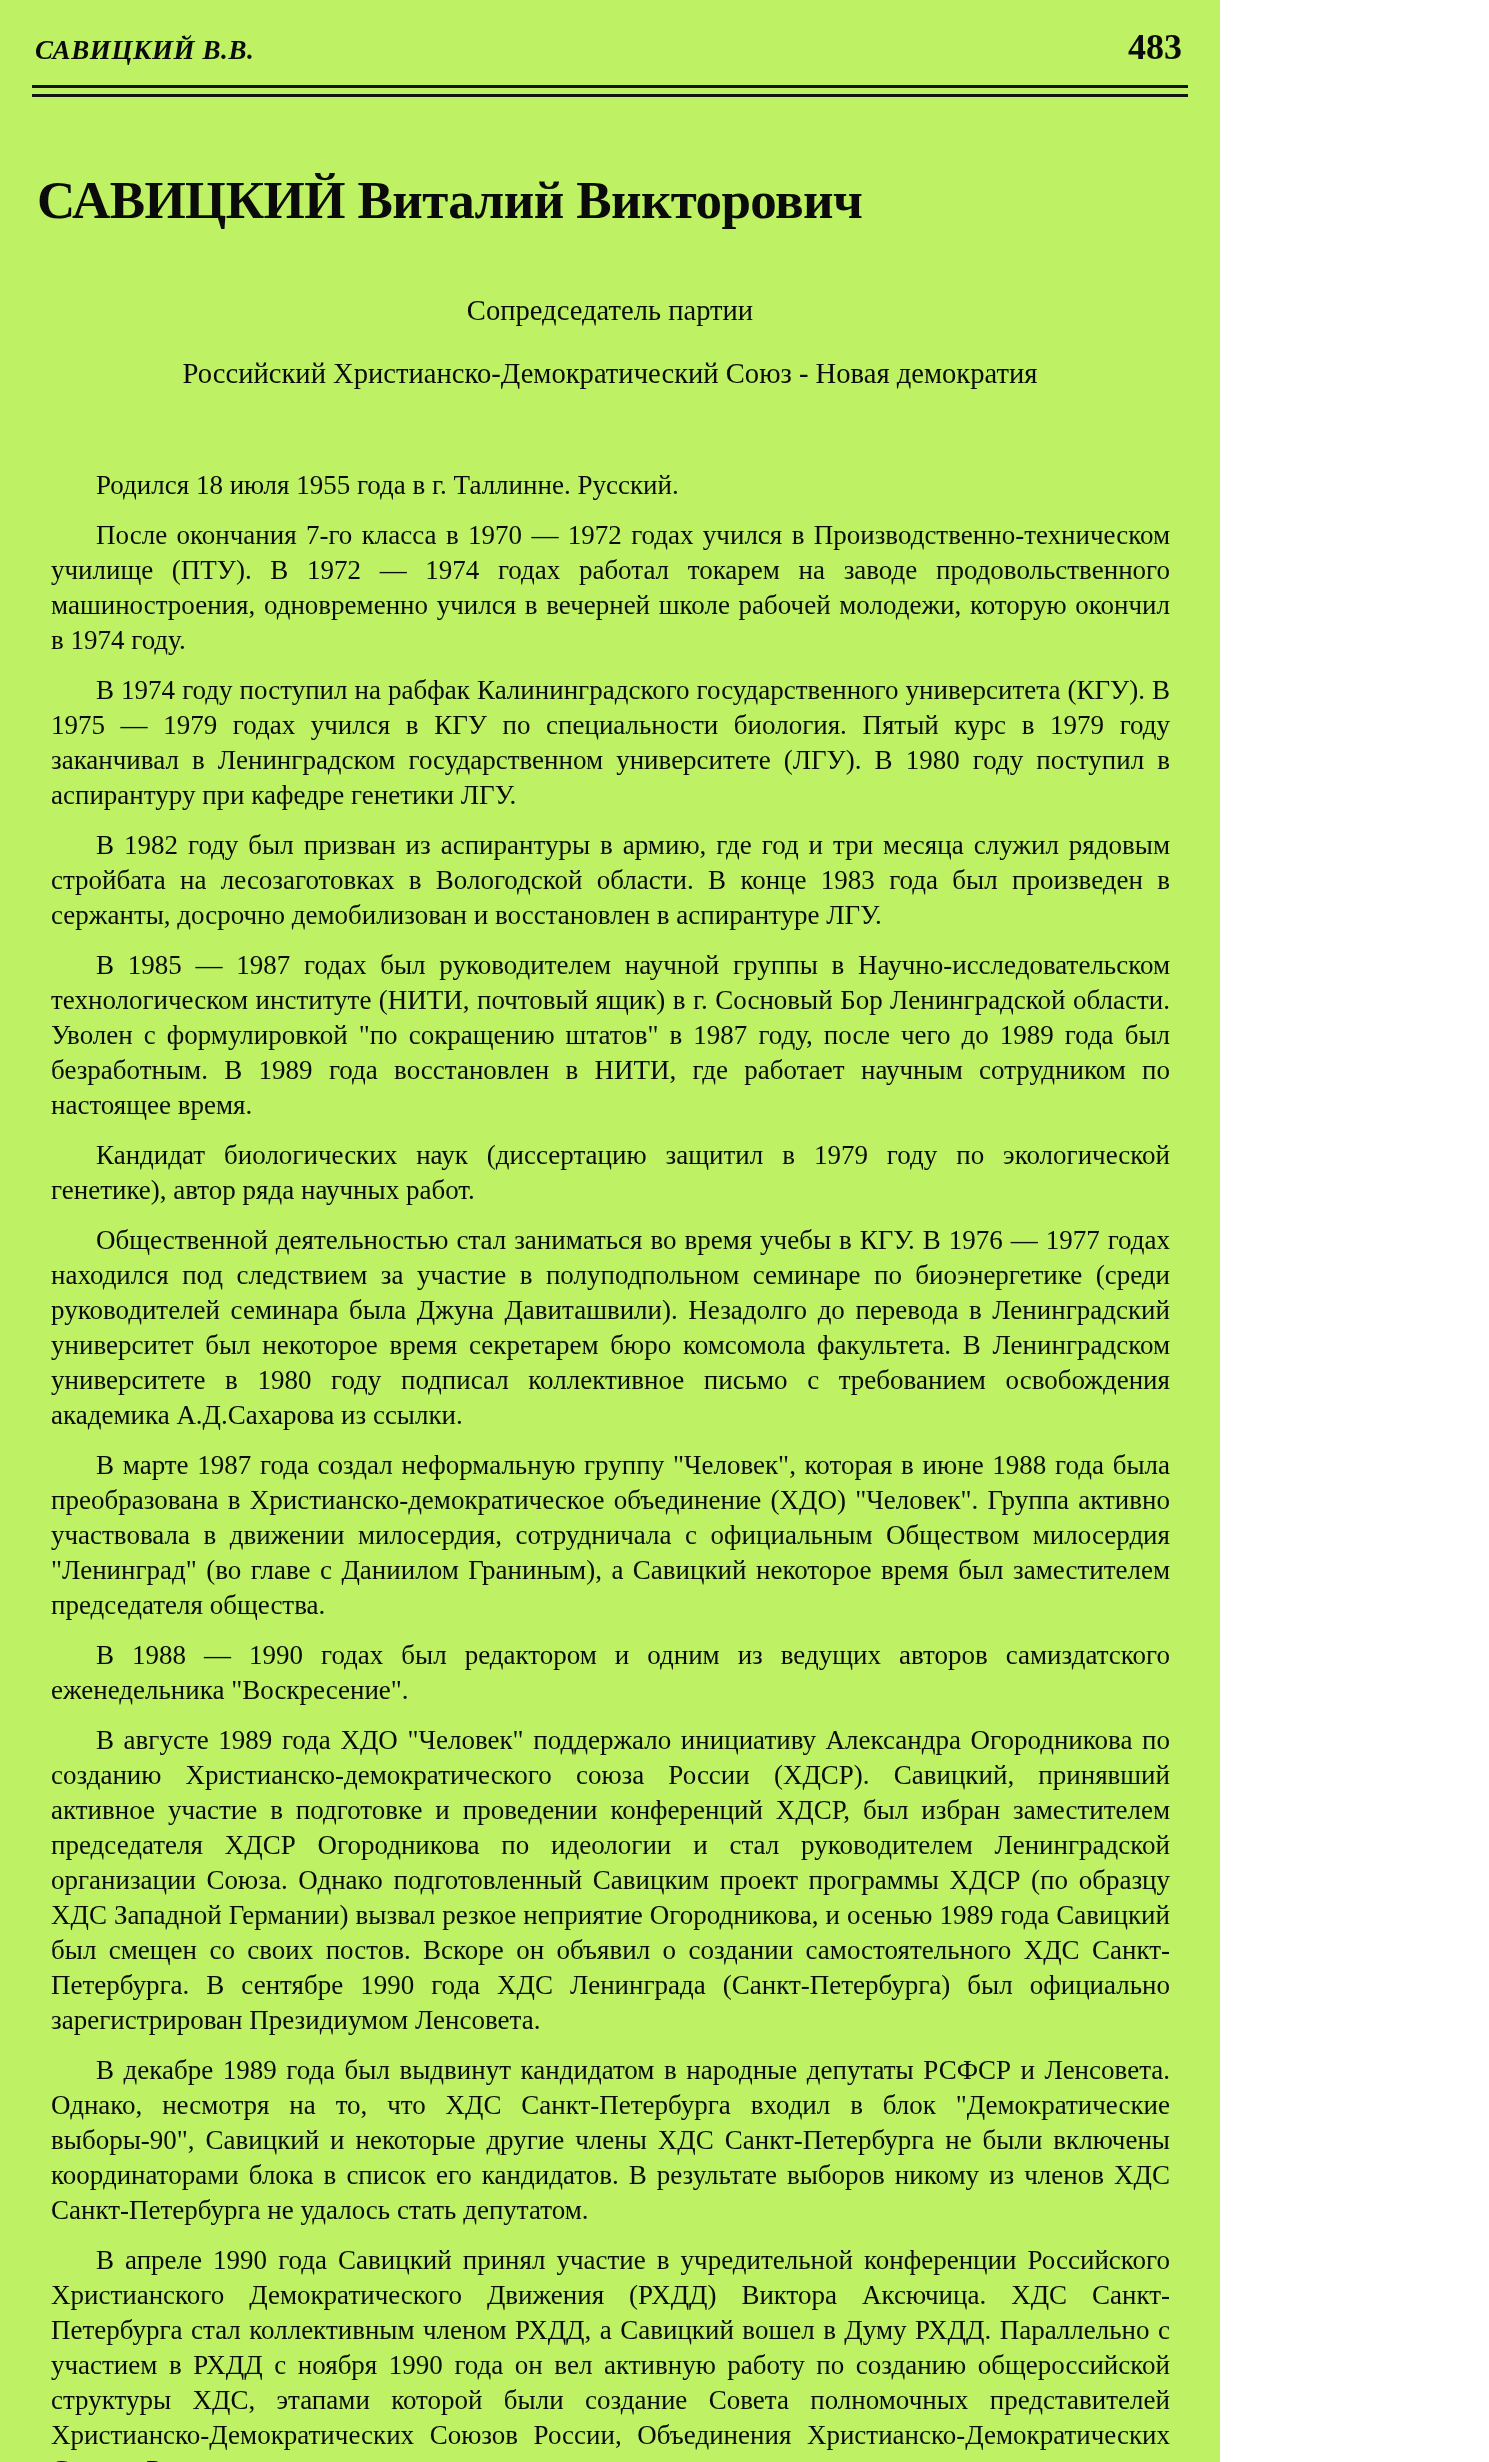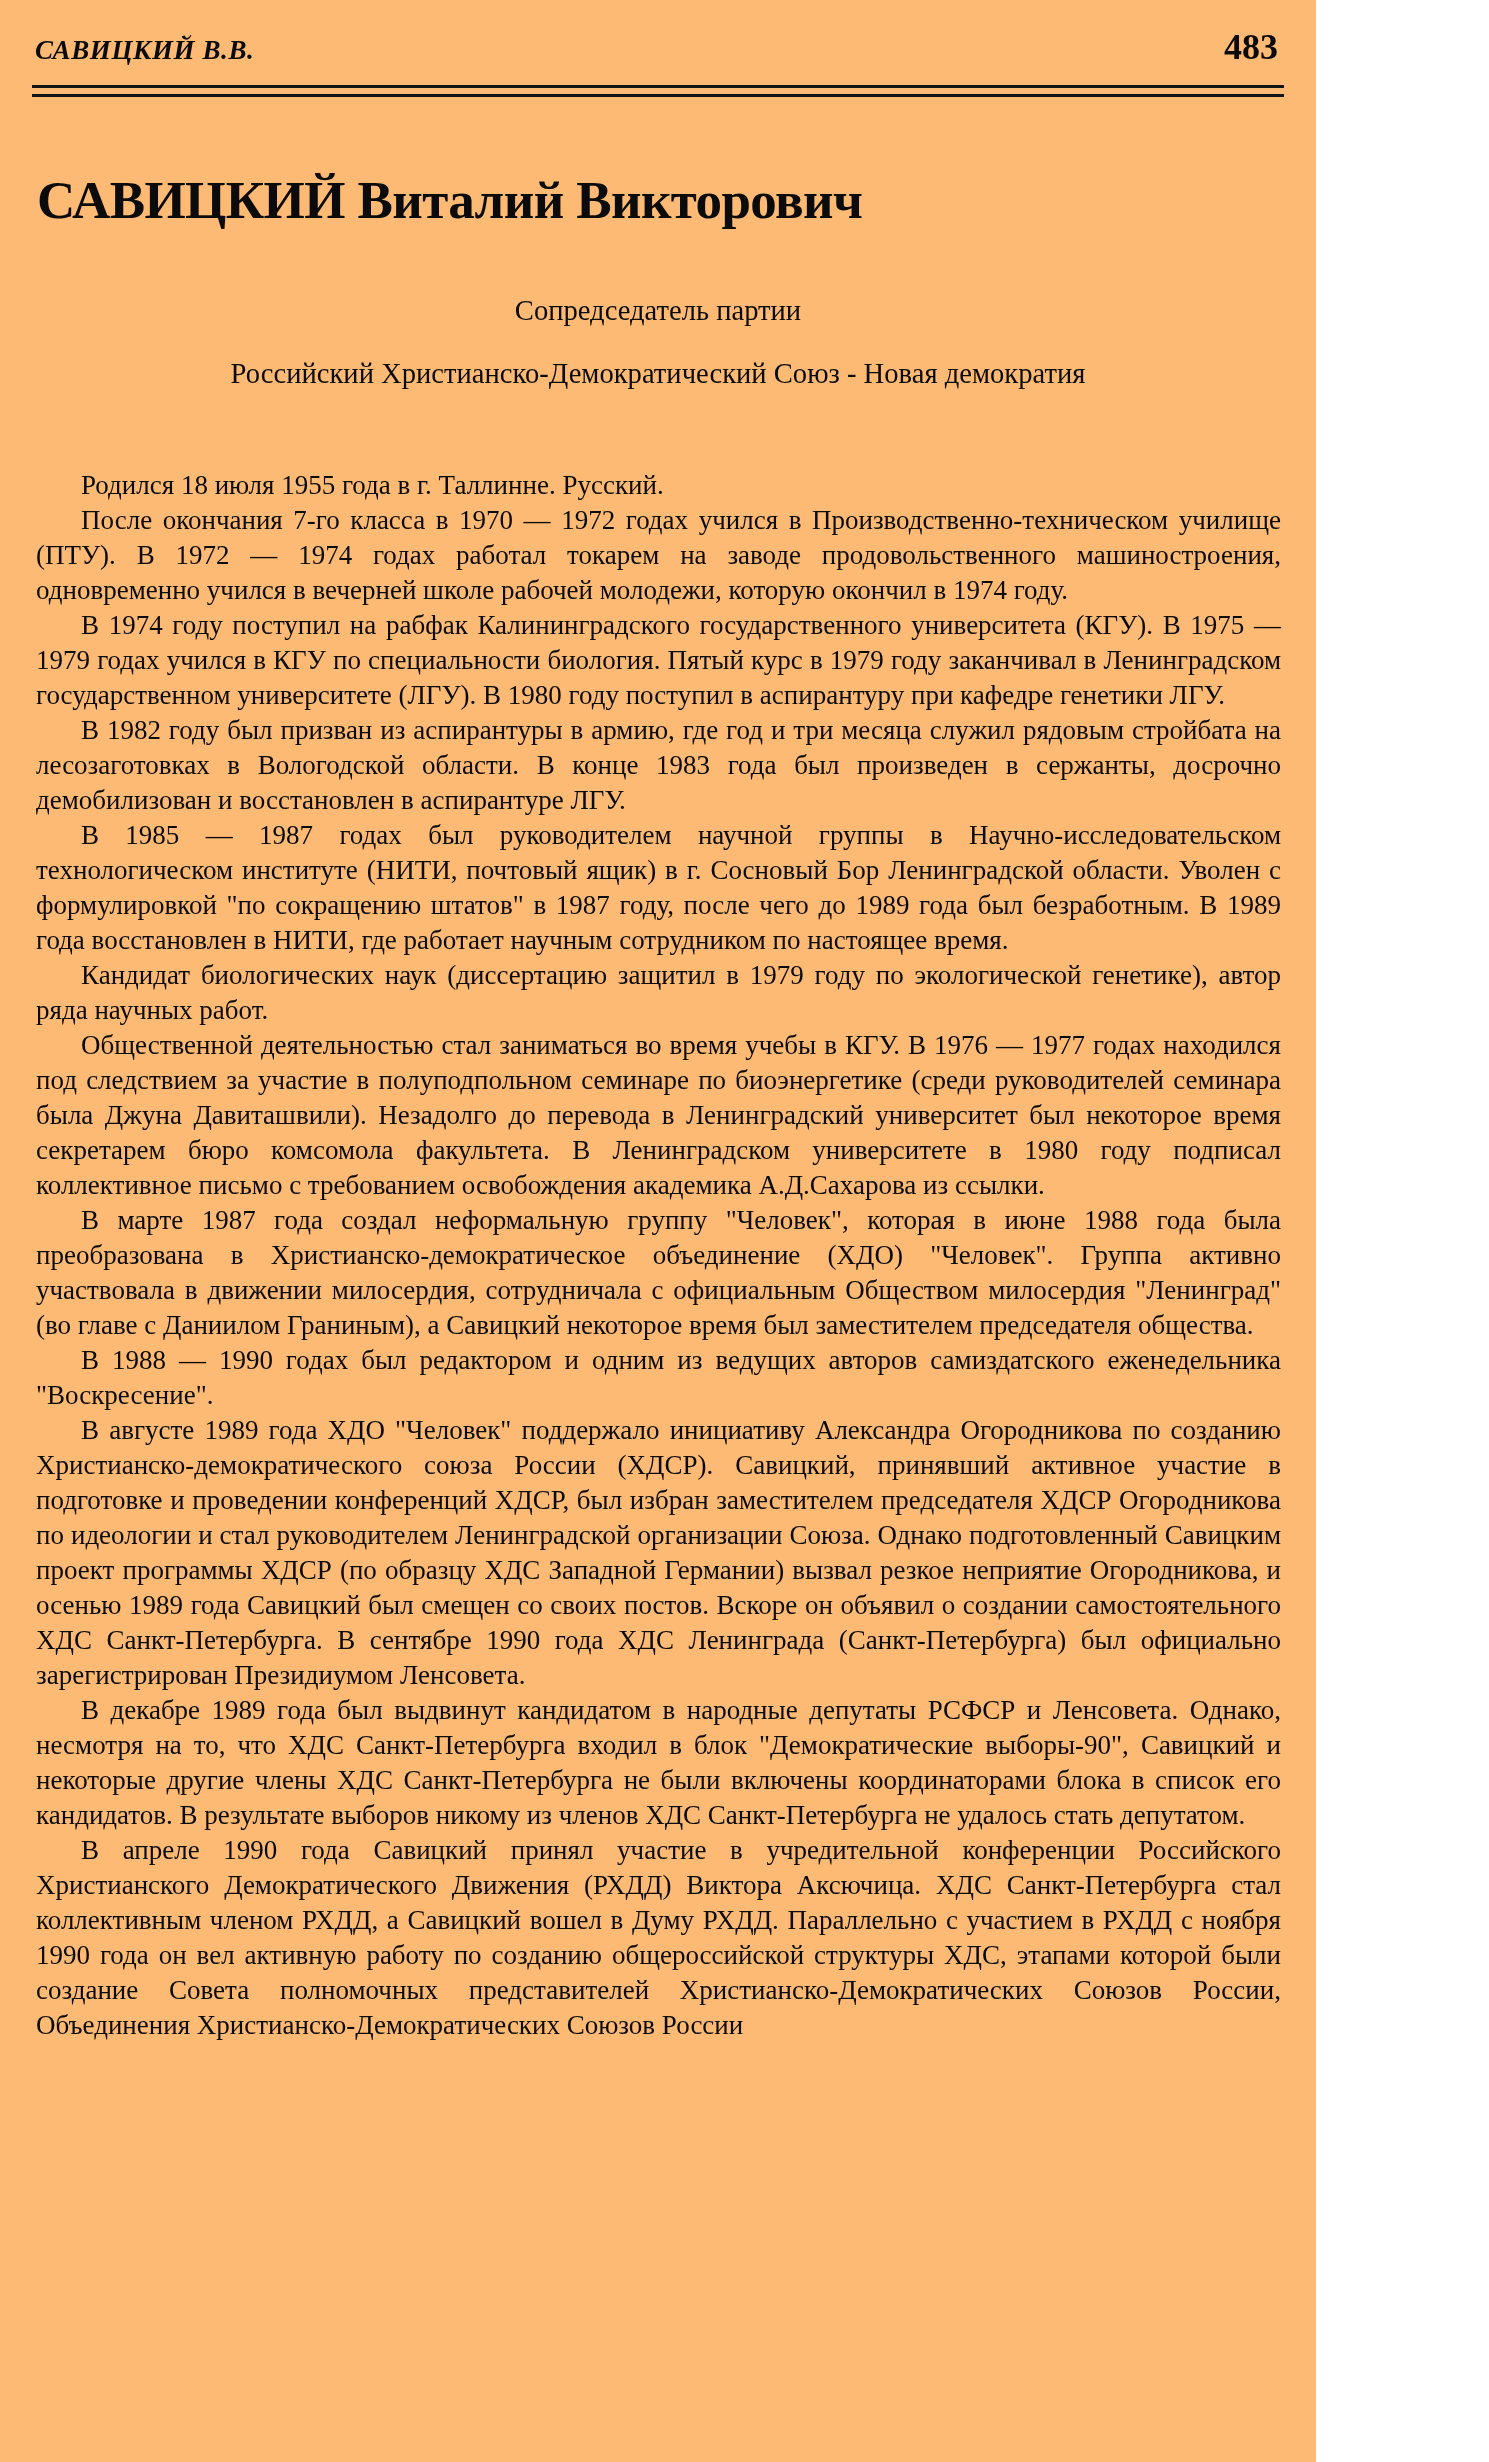--- a/index.html
+++ b/index.html
@@ -2,23 +2,23 @@
 <html style="font-size:10px"><head>
 <meta charset="utf-8">
 <style>
   html, body {
     margin: 0;
     padding: 0;
     background: #ffffff;
   }
   .page {
     position: relative;
-    width: 1316px;
+    width: 1220px;
     height: 2462px;
-    background: #fdba74;
+    background: #bef264;
     color: #0b0b0b;
     font-family: "Liberation Serif", serif;
     overflow: hidden;
     box-sizing: border-box;
   }
   .header-row {
     display: flex;
     justify-content: space-between;
     align-items: baseline;
     padding: 26px 38px 0 35px;
@@ -54,21 +54,21 @@
   }
   .subtitle-1 { margin: 65px 37px 0 37px; }
   .subtitle-2 { margin: 28.6px 37px 0 37px; }
   .body-text {
     margin: 77px 35px 0 36px;
     font-size: 27px;
     line-height: 35px;
     text-align: justify;
   }
   .body-text p {
-    margin: 0;
+    margin: 15px;
     padding: 0;
     text-indent: 45px;
   }
 </style>
 </head>
 <body>
 
 <div class="page">
 
   <div class="header-row">

